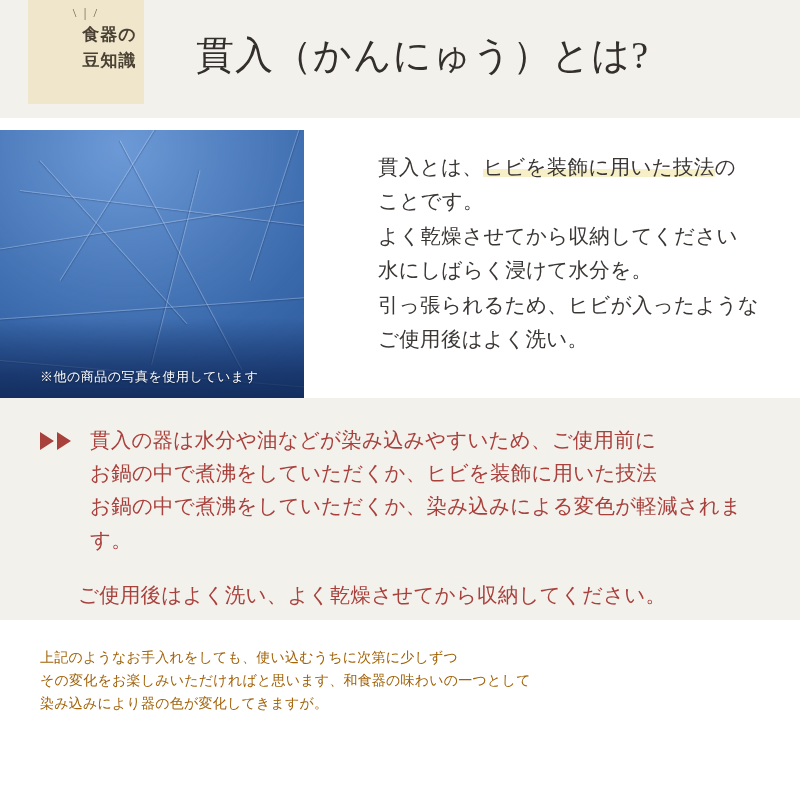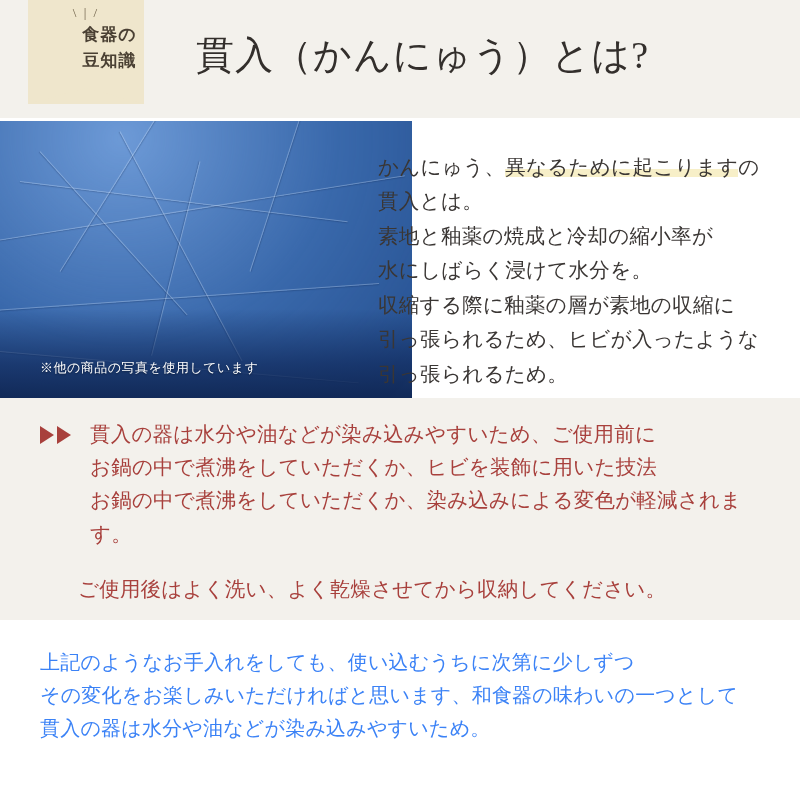--- a/index.html
+++ b/index.html
@@ -85,22 +85,22 @@
 
   
   .intro {
     position: relative;
     height: 280px;
     background: #ffffff;
   }
   .photo {
     position: absolute;
     left: 0;
-    top: 3px;
-    width: 412px;
+    top: 12px;
+    width: 304px;
     height: 280px;
     overflow: hidden;
     background: #be185d;
   }
   .photo .glaze {
     position: absolute;
     inset: -40px -20px -10px -20px;
     background:
       radial-gradient(ellipse 340px 200px at 38% 30%, #4a79c4 0%, #37639f 42%, #2b5490 70%, #234madd 100%),
       linear-gradient(160deg, #4b7cc6 0%, #2f5c9c 55%, #274f8c 100%);
@@ -153,21 +153,21 @@
     letter-spacing: 0.3px;
   }
   .hl {
     background: linear-gradient(to bottom, rgba(255,255,255,0) 58%, #f7efc8 58%, #f7efc8 96%, rgba(255,255,255,0) 96%);
   }
 
   
   .care {
     position: relative;
     background: #f3f1ec;
-    padding: 20px 30px 26px 40px;
+    padding: 26px 30px 26px 40px;
     box-sizing: border-box;
     height: 222px;
   }
   .care-row {
     position: relative;
     padding-left: 50px;
   }
   .arrows {
     position: absolute;
     left: 0;
@@ -194,23 +194,23 @@
     margin-left: 38px;
     font-size: 20.5px;
     line-height: 1.62;
     color: #a8403c;
     letter-spacing: 0.2px;
   }
 
   
   .footer-note {
     padding: 26px 40px 0 40px;
-    font-size: 20px;
+    font-size: 14px;
     line-height: 1.66;
-    color: #3b82f6;
+    color: #a16207;
     letter-spacing: 0.2px;
     background: #ffffff;
   }
   .ln { display: block; }
 </style>
 </head>
 <body>
 
 <div class="page">
 
@@ -235,28 +235,27 @@
       <div class="crack" style="left:-20px; top:190px; width:400px; transform:rotate(-4deg);"></div>
       <div class="crack" style="left:60px; top:150px; width:180px; transform:rotate(-58deg);"></div>
       <div class="crack" style="left:250px; top:150px; width:170px; transform:rotate(-72deg);"></div>
       <div class="crack" style="left:0px; top:230px; width:360px; transform:rotate(5deg);"></div>
       <div class="bottomdark"></div>
       <div class="photo-note">※他の商品の写真を使用しています</div>
     </div>
 
     <div class="intro-text">
       <div class="ln">
-        <span>かんにゅう、</span><span class="hl">異なるために起こります</span><span>の</span>
+        <span>貫入とは、</span><span class="hl">ヒビを装飾に用いた技法</span><span>の</span>
       </div>
-      <div class="ln">貫入とは。</div>
-      <div class="ln">素地と釉薬の焼成と冷却の縮小率が</div>
+      <div class="ln">ことです。</div>
+      <div class="ln">よく乾燥させてから収納してください</div>
       <div class="ln">水にしばらく浸けて水分を。</div>
-      <div class="ln">収縮する際に釉薬の層が素地の収縮に</div>
       <div class="ln">引っ張られるため、ヒビが入ったような</div>
-      <div class="ln">引っ張られるため。</div>
+      <div class="ln">ご使用後はよく洗い。</div>
     </div>
   </div>
 
   <div class="care">
     <div class="care-row">
       <div class="arrows">
           <i></i>
           <i></i>
         </div>
       <div class="care-para-1">
@@ -266,16 +265,16 @@
       </div>
     </div>
     <div class="care-para-2">
       <span class="ln">ご使用後はよく洗い、よく乾燥させてから収納してください。</span>
     </div>
   </div>
 
   <div class="footer-note">
     <span class="ln">上記のようなお手入れをしても、使い込むうちに次第に少しずつ</span>
     <span class="ln">その変化をお楽しみいただければと思います、和食器の味わいの一つとして</span>
-    <span class="ln">貫入の器は水分や油などが染み込みやすいため。</span>
+    <span class="ln">染み込みにより器の色が変化してきますが。</span>
   </div>
 
 </div>
 
 </body></html>

